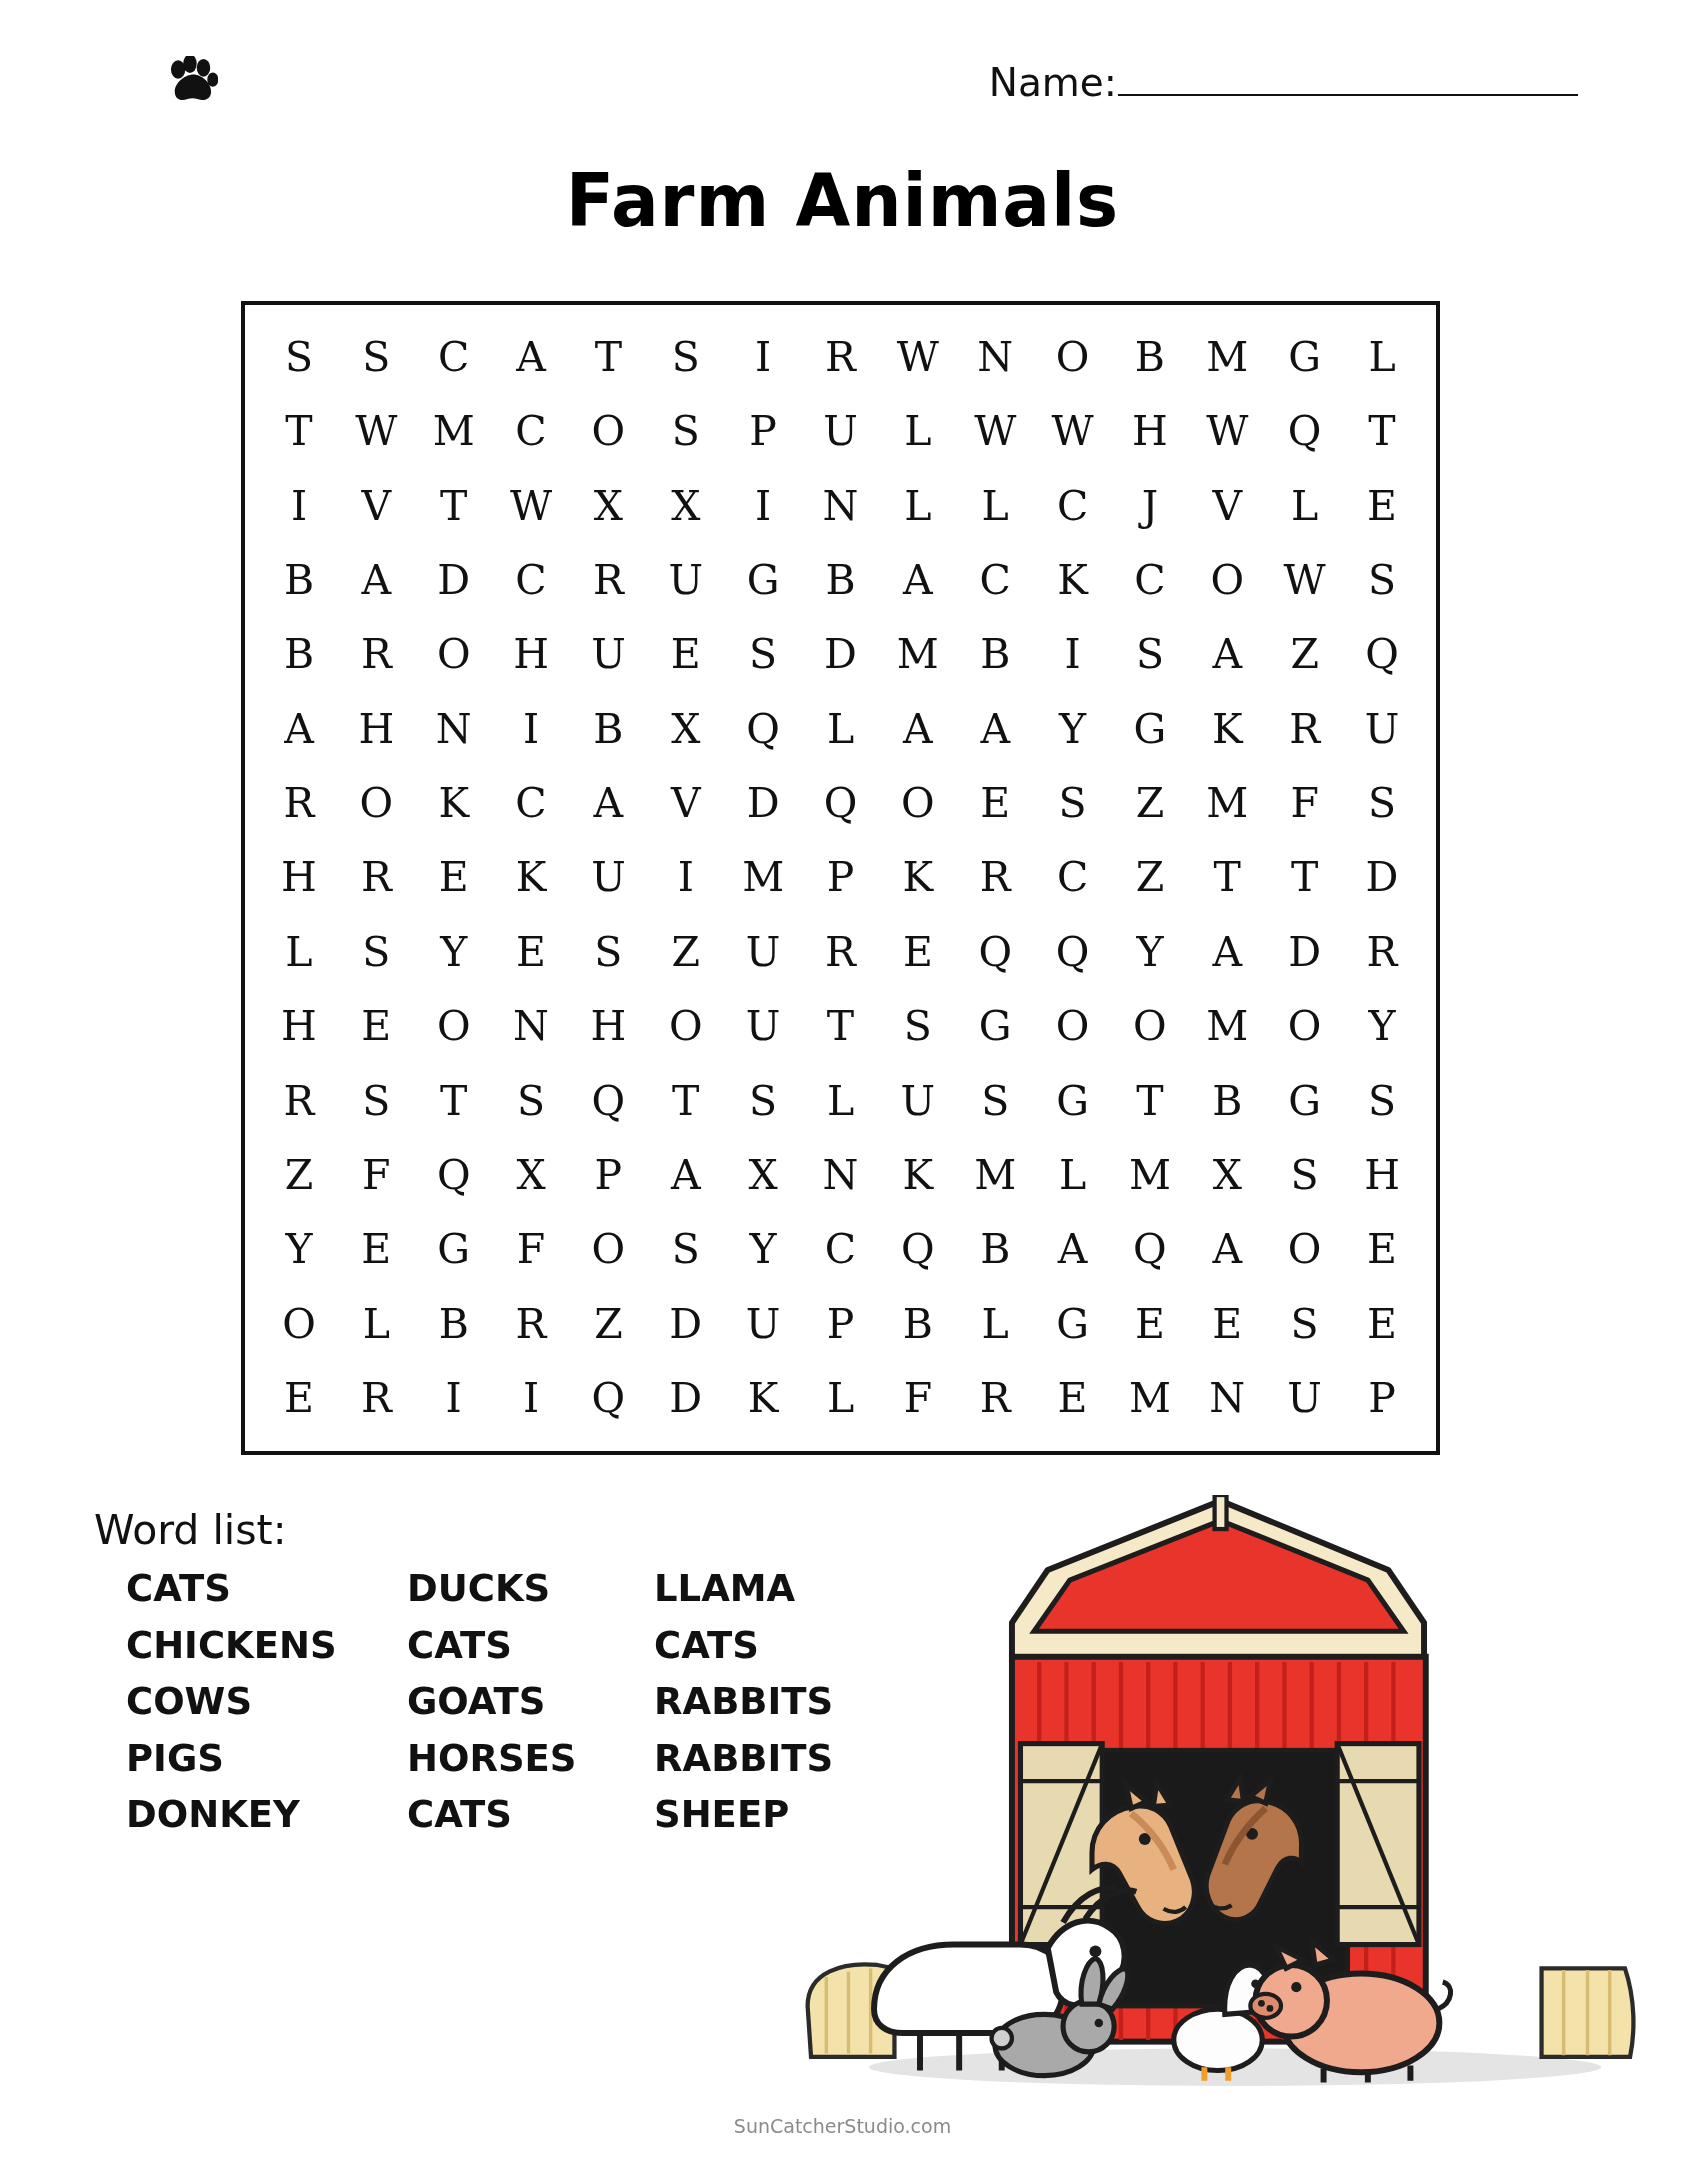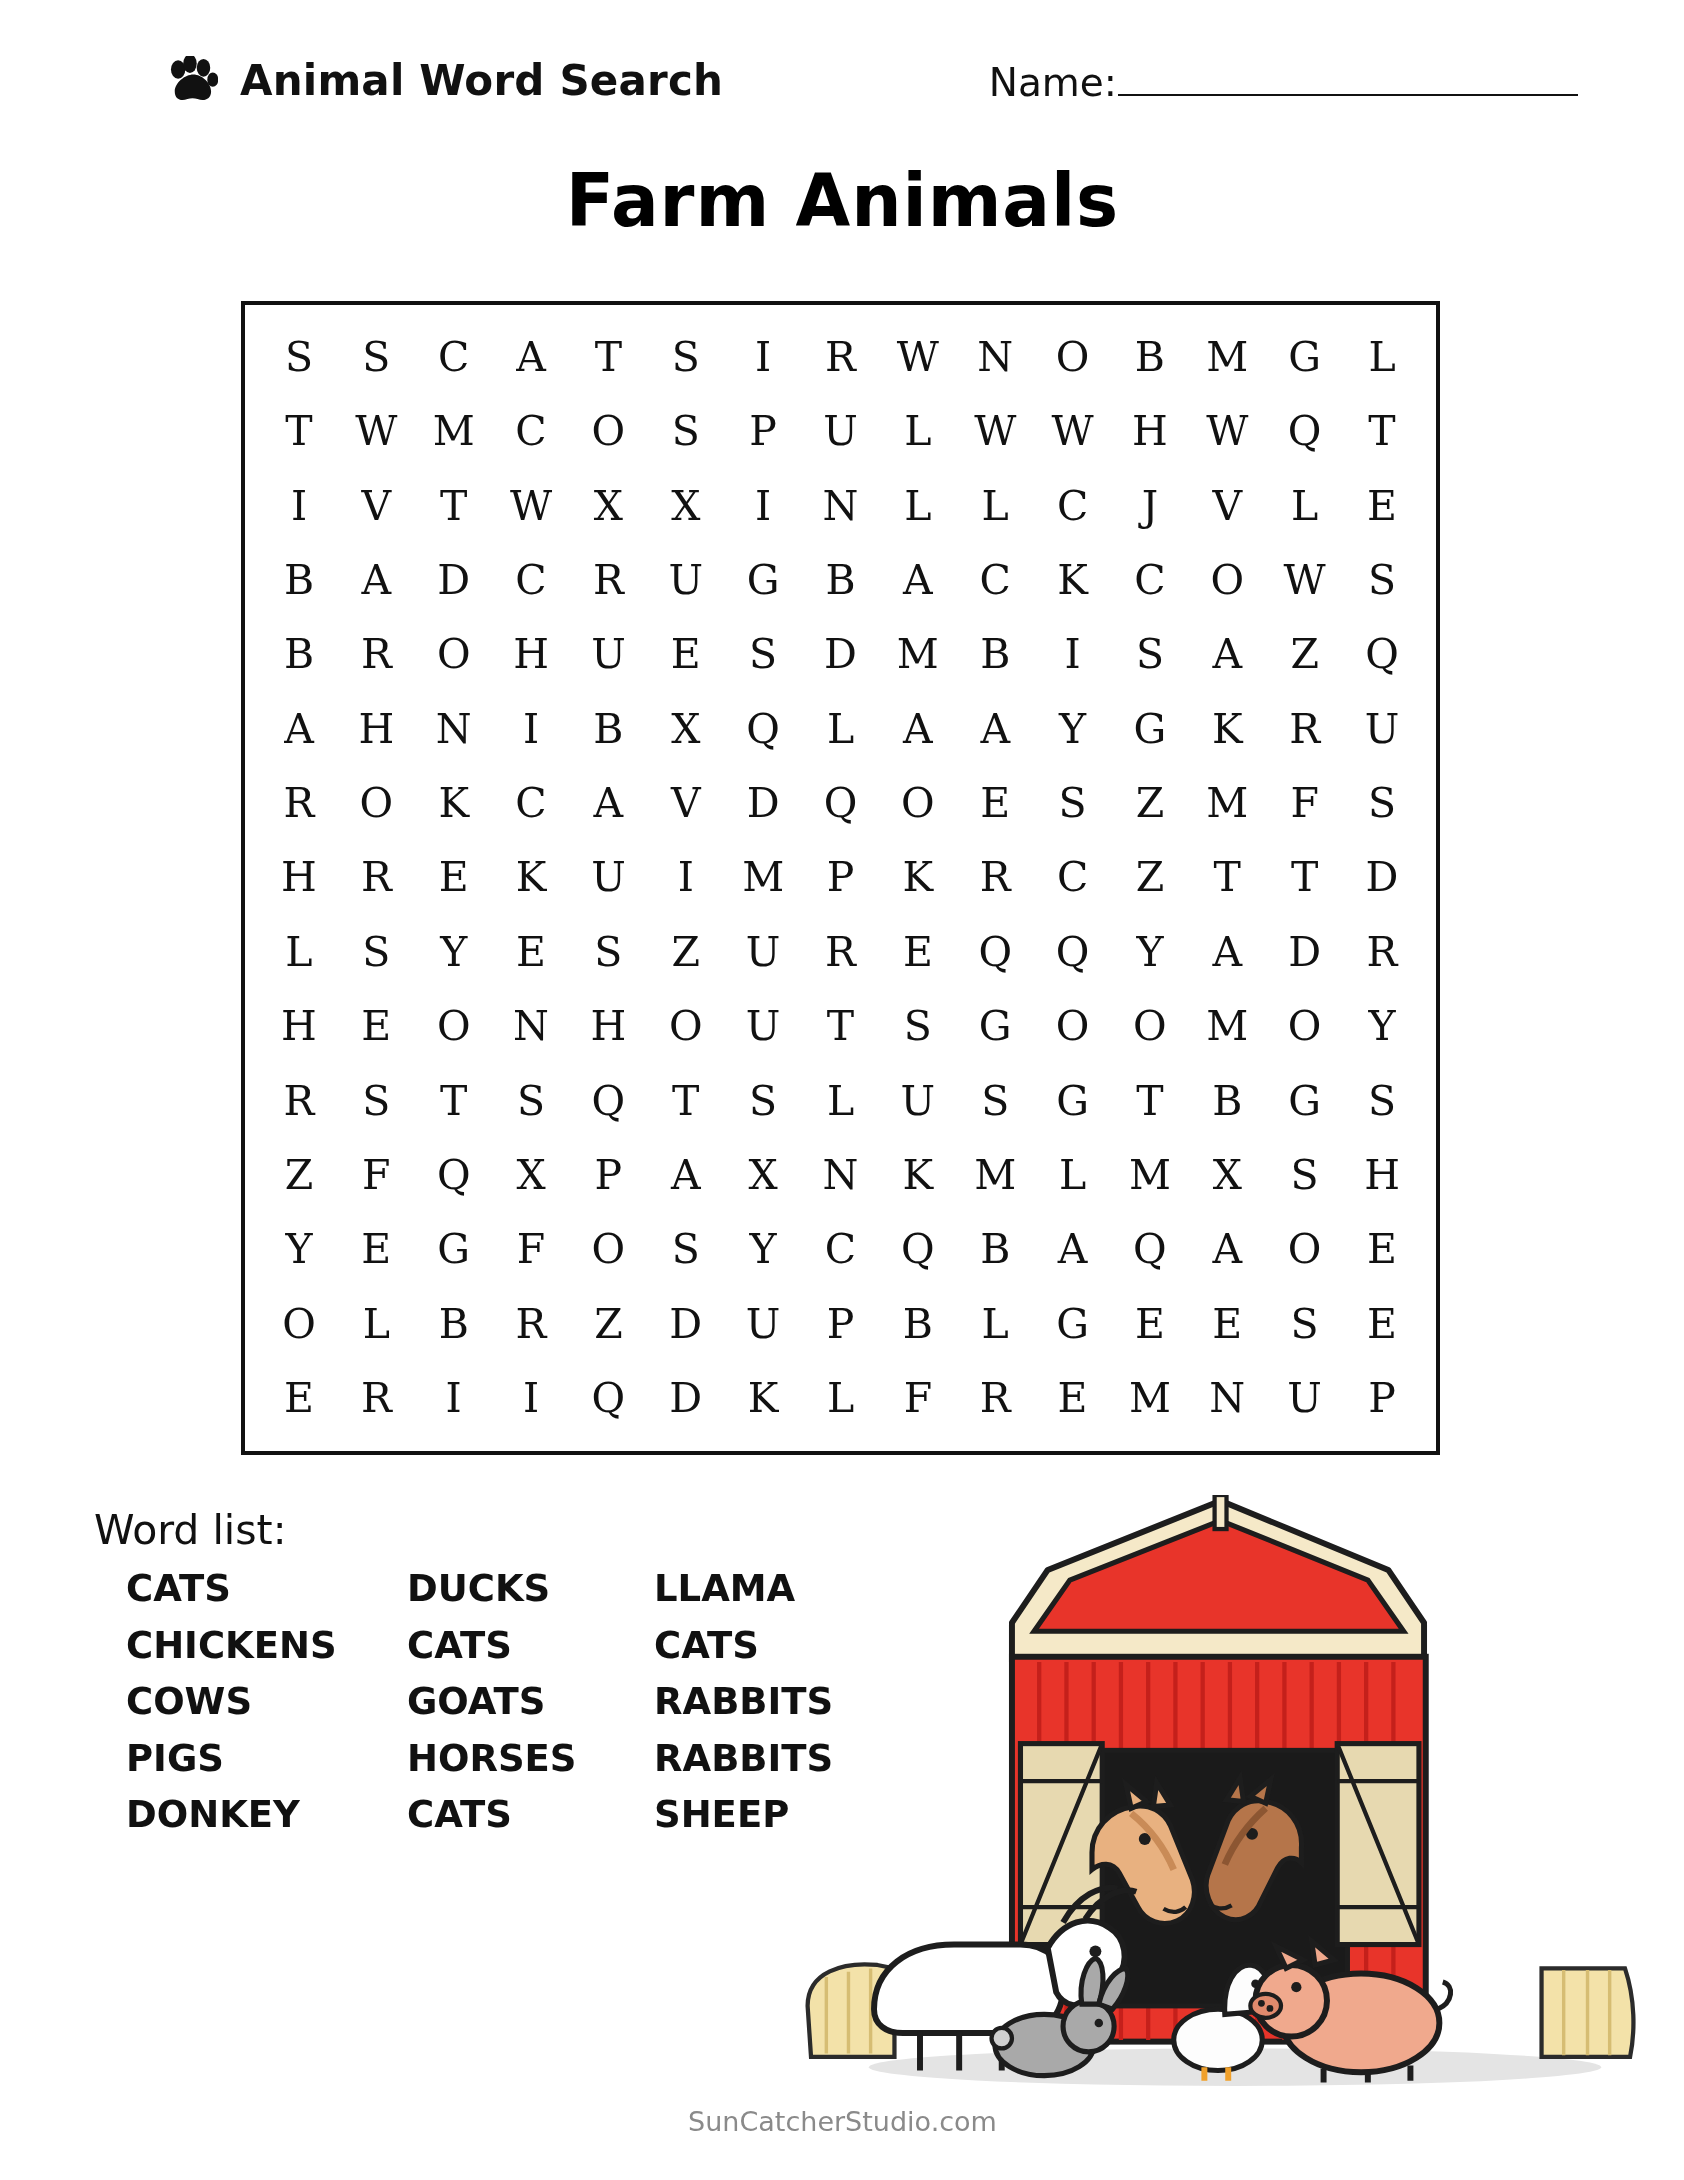--- a/index.html
+++ b/index.html
@@ -145,40 +145,39 @@
   }
   .illustration svg { display: block; width: 100%; height: 100%; }
 
   
   .footer {
     position: absolute;
     left: 0;
     bottom: 44px;
     width: 100%;
     text-align: center;
-    font-size: 27px;
+    font-size: 19px;
     color: #8a8a8a;
     font-family: "DejaVu Sans", sans-serif;
   }
 </style>
 </head>
 <body>
 
 <div class="header">
   <div class="header-left">
     <span class="paw-icon">
       <svg viewBox="0 0 60 58" width="51" height="49" aria-hidden="true">
         <ellipse cx="13" cy="16" rx="8.5" ry="11" fill="#111"></ellipse>
         <ellipse cx="27" cy="9" rx="8" ry="11" fill="#111"></ellipse>
         <ellipse cx="43" cy="14" rx="8" ry="10.5" fill="#111"></ellipse>
         <ellipse cx="54" cy="28" rx="6.5" ry="8.5" fill="#111"></ellipse>
         <path d="M31 22 C41 22 52 32 52 42 C52 51 44 54 36 51 C32 49.5 28 49.5 24 51 C16 54 9 51 9 42 C9 32 21 22 31 22 Z" fill="#111"></path>
       </svg>
     </span>
-    <span class="header-title">Animal Word Search</span>
   </div>
   <div class="header-right">
     <span class="name-label">Name:</span>
     <span class="name-line"></span>
   </div>
 </div>
 
 <div class="puzzle-title">Farm Animals</div>
 
 <div class="grid-outer">

